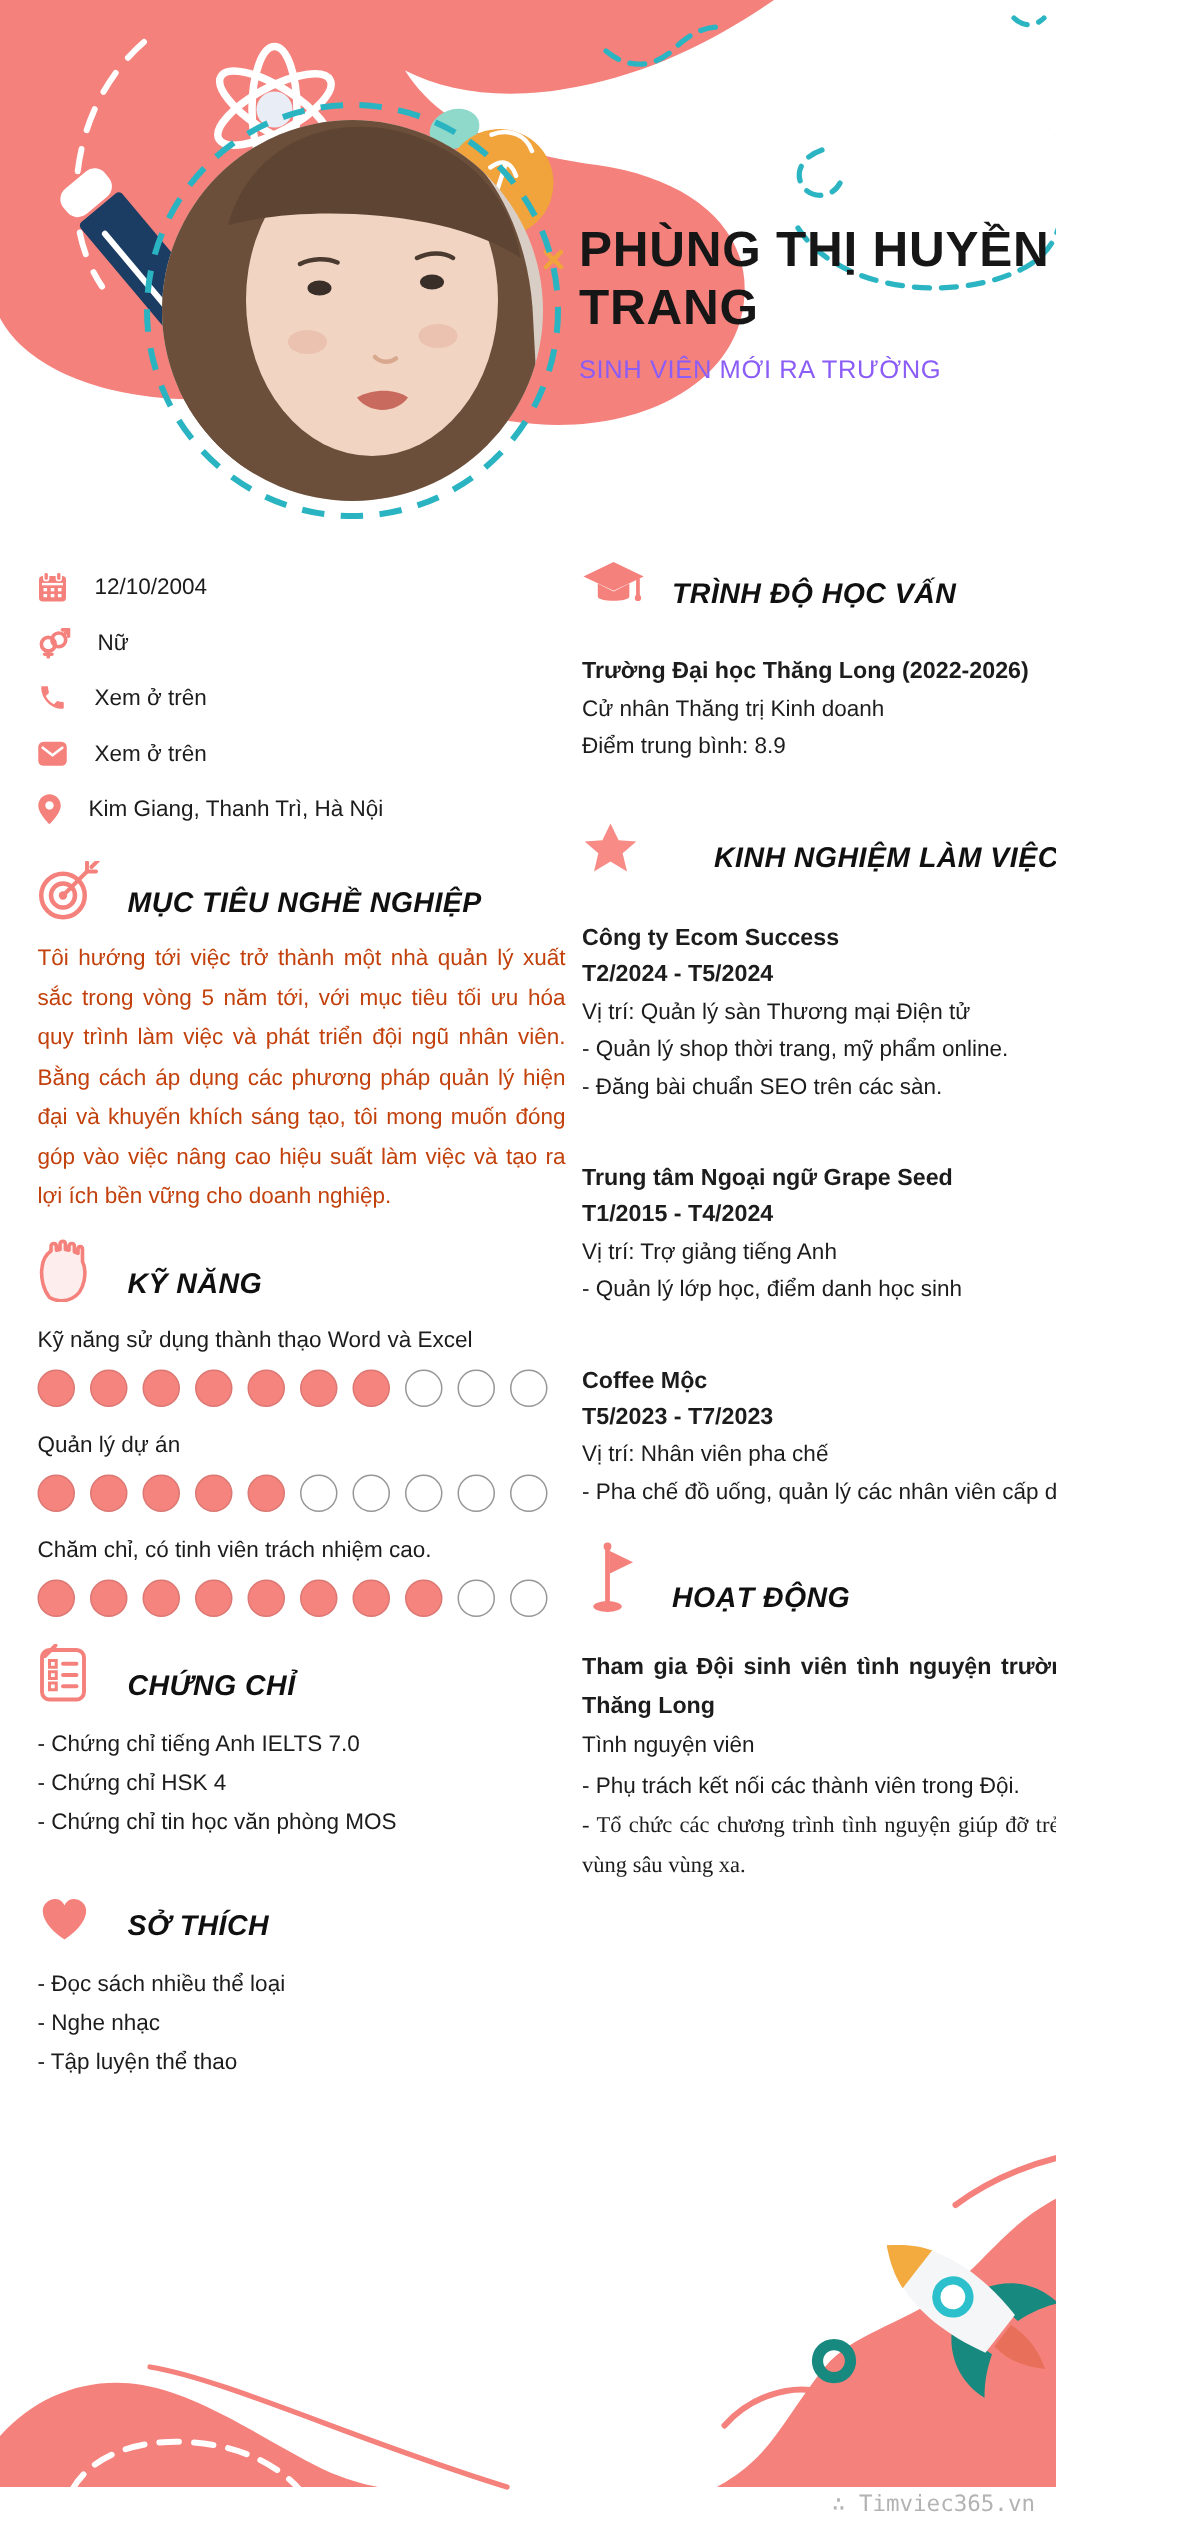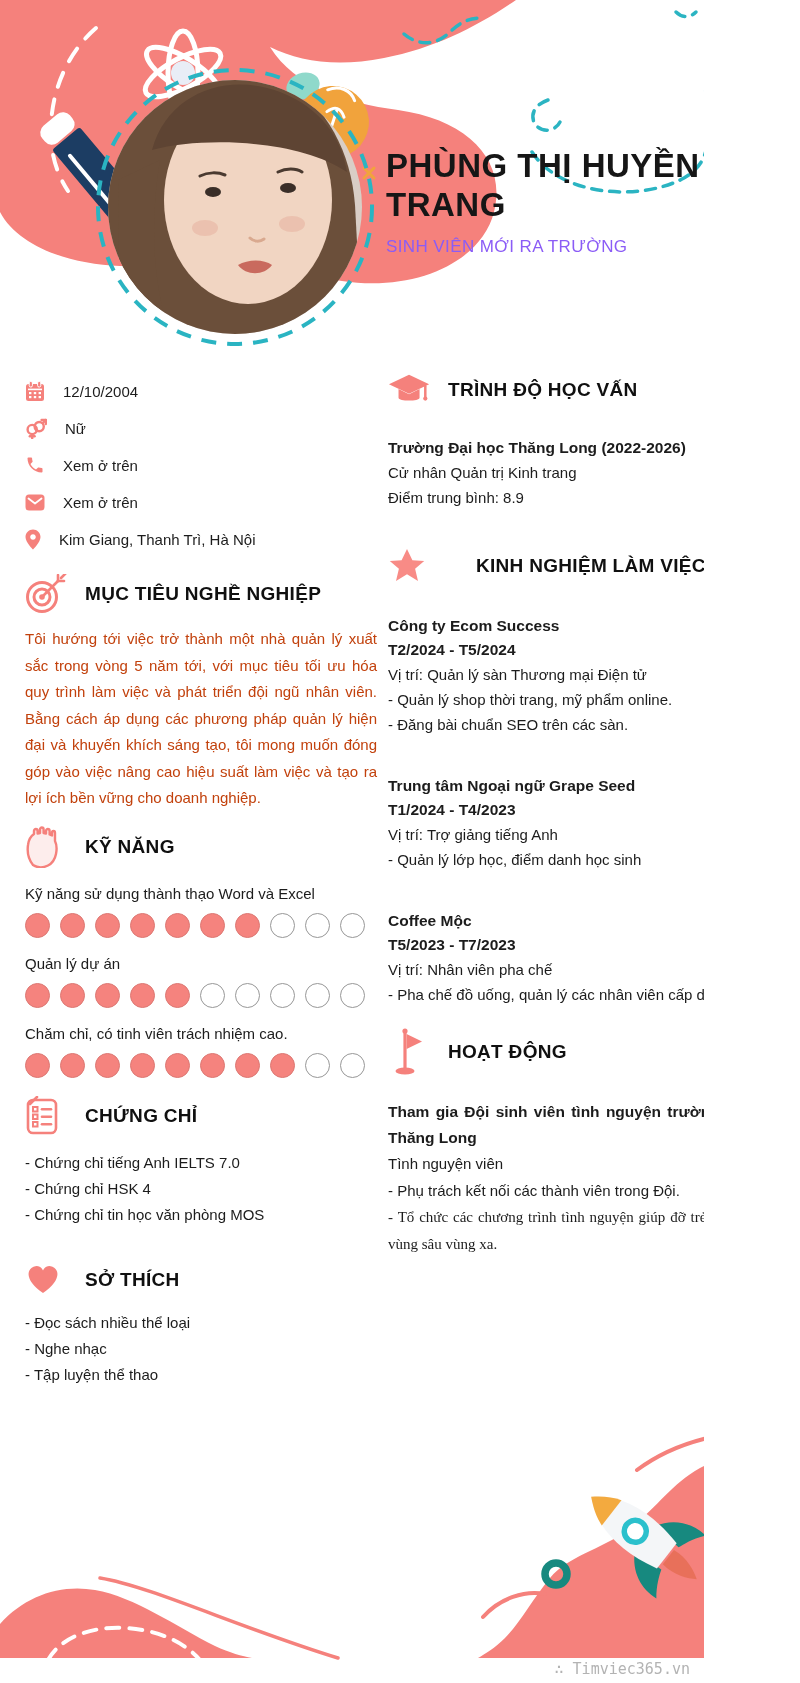--- a/index.html
+++ b/index.html
@@ -17,21 +17,21 @@
   .subtitle { margin-top:13px; font-size:17px; letter-spacing:.4px; color:#8b5cf6; }
 
   
   .leftcol  { position:absolute; left:25px;  top:380px; width:352px; }
   .rightcol { position:absolute; left:388px; top:372px; width:396px; }
 
   .contact-row { display:flex; align-items:center; gap:18px; height:22px;
     margin-bottom:15px; font-size:15px; }
   .contact-row svg { flex:none; }
 
-  .section-head { display:flex; align-items:center; gap:16px; }
+  .section-head { display:flex; align-items:flex-end; gap:16px;font-style:italic; }
   .section-head .ic { flex:none; width:44px; display:flex; justify-content:flex-start; }
   .section-head h2 { margin:0; font-size:19px; font-weight:bold; color:#101010;
     letter-spacing:.3px; }
 
   .objective-head { margin-top:24px; }
   .objective p { margin:12px 0 0; font-size:15px; line-height:26.5px;
     text-align:justify; color:#c2410c; }
 
   .skills-head { margin-top:14px; }
   .skill-label { margin-top:17px; font-size:15px; }
@@ -334,21 +334,21 @@
           <polygon points="22,2 43,12 22,22 1,12" fill="#F5817C"></polygon>
           <path d="M11,17 L11,26 C11,30 33,30 33,26 L33,17 L22,22.5 Z" fill="#F5817C"></path>
           <line x1="39" y1="14" x2="39" y2="25" stroke="#F5817C" stroke-width="2.6" stroke-linecap="round"></line>
           <circle cx="39" cy="27" r="2.2" fill="#F5817C"></circle>
         </svg>
       </span>
       <h2>TRÌNH ĐỘ HỌC VẤN</h2>
     </div>
     <div class="edu-block">
       <div class="b15">Trường Đại học Thăng Long (2022-2026)</div>
-      <div class="r15">Cử nhân Quản trị Kinh trang</div>
+      <div class="r15">Cử nhân Thăng trị Kinh doanh</div>
       <div class="r15">Điểm trung bình: 8.9</div>
     </div>
 
     <div class="section-head exp-head">
       <span class="ic">
         <svg width="38" height="36" viewBox="0 0 38 36">
           <polygon fill="#F88B86" points="19,1 24.4,12.2 36.2,13 27.1,20.8 30,33 19,26.3 8,33 10.9,20.8 1.8,13 13.6,12.2"></polygon>
         </svg>
       </span>
       <h2>KINH NGHIỆM LÀM VIỆC</h2>
@@ -357,21 +357,21 @@
     <div class="job1">
       <div class="b15">Công ty Ecom Success</div>
       <div class="b15">T2/2024 - T5/2024</div>
       <div class="r15">Vị trí: Quản lý sàn Thương mại Điện tử</div>
       <div class="r15">- Quản lý shop thời trang, mỹ phẩm online.</div>
       <div class="r15">- Đăng bài chuẩn SEO trên các sàn.</div>
     </div>
 
     <div class="job">
       <div class="b15">Trung tâm Ngoại ngữ Grape Seed</div>
-      <div class="b15">T1/2024 - T4/2023</div>
+      <div class="b15">T1/2015 - T4/2024</div>
       <div class="r15">Vị trí: Trợ giảng tiếng Anh</div>
       <div class="r15">- Quản lý lớp học, điểm danh học sinh</div>
     </div>
 
     <div class="job">
       <div class="b15">Coffee Mộc</div>
       <div class="b15">T5/2023 - T7/2023</div>
       <div class="r15">Vị trí: Nhân viên pha chế</div>
       <div class="r15">- Pha chế đồ uống, quản lý các nhân viên cấp dưới.</div>
     </div>

